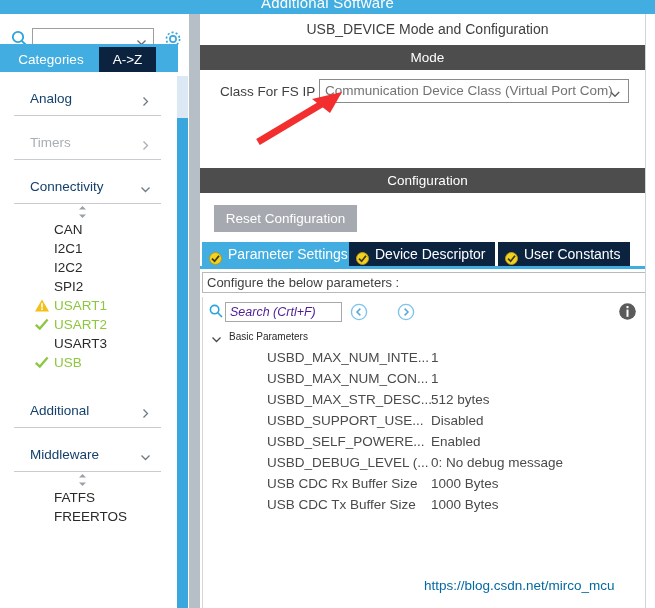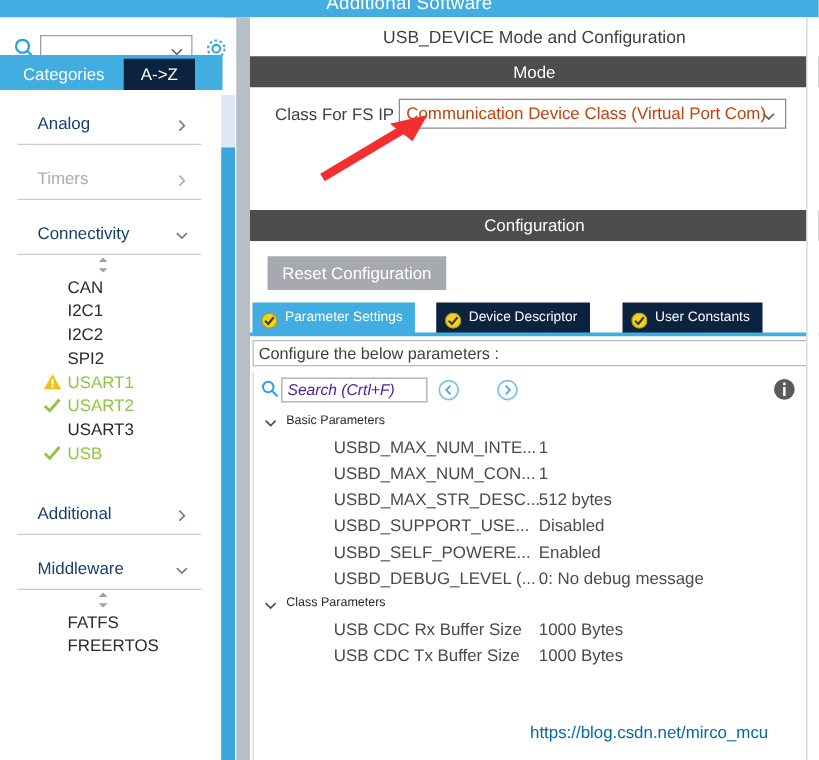--- a/index.html
+++ b/index.html
@@ -201,21 +201,21 @@
   }
   .mode-combo {
     position: absolute; left: 119px; top: 9px;
     width: 310px; height: 24px;
     border: 1px solid #8a8a8a;
     background: #ffffff;
   }
   .mode-combo .val {
     position: absolute; left: 5px; top: 3px;
     font-size: 13.5px;
-    color: #c2410c;
+    color: #737373;
     white-space: nowrap;
   }
   .mode-combo .caret {
     position: absolute; right: 7px; top: 6px;
     width: 12px; height: 12px;
   }
   .red-arrow {
     position: absolute; left: 50px; top: 22px;
     width: 95px; height: 55px;
     pointer-events: none;
@@ -244,21 +244,21 @@
   .tabs-underline {
     position: absolute; left: 0; top: 73px;
     width: 455px; height: 3px;
     background: #41ade0;
   }
   .ptab {
     position: absolute; top: 0;
     height: 25px;
     line-height: 25px;
     color: #ffffff;
-    font-size: 11px;
+    font-size: 14px;
     padding-left: 26px;
     padding-right: 10px;
     white-space: nowrap;
     cursor: default;
   }
   .ptab.active { background: #41ade0; }
   .ptab.inactive { background: #0c2340; }
   .ptab .chk {
     position: absolute; left: 7px; top: 6px;
     width: 13px; height: 13px;
@@ -659,28 +659,20 @@
           </div>
           <div class="tree-row">
             <span class="pname">USBD_SELF_POWERE...</span>
             <span class="pval">Enabled</span>
           </div>
           <div class="tree-row">
             <span class="pname">USBD_DEBUG_LEVEL (...</span>
             <span class="pval">0: No debug message</span>
           </div>
 
-          <div class="tree-group">
-            <span class="tchev">
-              <svg width="11" height="11" viewBox="0 0 11 11">
-                <polyline points="1.5,3.5 5.5,7.5 9.5,3.5" fill="none" stroke="#4a4a4a" stroke-width="1.3"></polyline>
-              </svg>
-            </span>
-            <span>Class Parameters</span>
-          </div>
 
           <div class="tree-row">
             <span class="pname">USB CDC Rx Buffer Size</span>
             <span class="pval">1000 Bytes</span>
           </div>
           <div class="tree-row">
             <span class="pname">USB CDC Tx Buffer Size</span>
             <span class="pval">1000 Bytes</span>
           </div>
 

